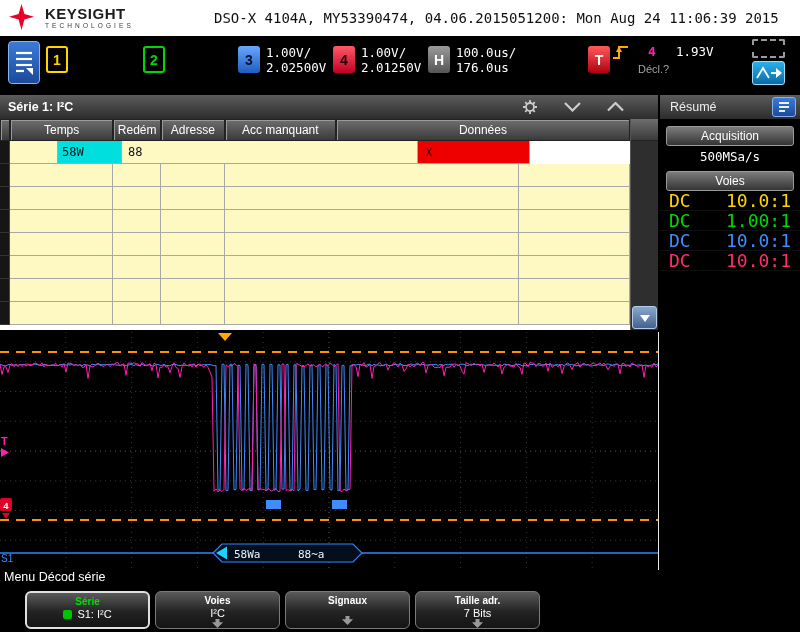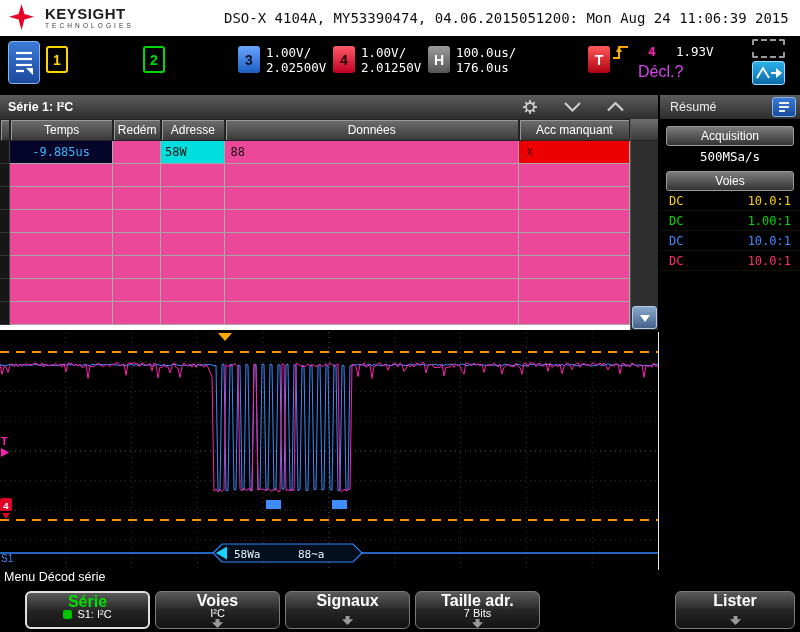--- a/index.html
+++ b/index.html
@@ -6,82 +6,82 @@
   html,body{background:#1a1a1a;}
   body{font-family:"Liberation Sans",sans-serif;}
   #screen{position:relative;width:800px;height:632px;background:#000;overflow:hidden;}
   .mono{font-family:"DejaVu Sans Mono",monospace;}
 
   
   .top-header{position:absolute;left:0;top:0;width:800px;height:36px;background:#fff;}
   .logo{position:absolute;left:8px;top:3px;display:flex;align-items:center;gap:10px;}
   .brand{font-size:15px;font-weight:bold;letter-spacing:.5px;color:#1c1c1c;line-height:16px;}
   .brand-sub{font-size:6.5px;letter-spacing:3.1px;color:#3a3a3a;}
-  .hdr-title{position:absolute;left:224px;top:10px;font-size:14px;color:#101010;white-space:nowrap;}
+  .hdr-title{position:absolute;left:214px;top:10px;font-size:14px;color:#101010;white-space:nowrap;}
 
   
   .status-bar{position:absolute;left:0;top:36px;width:800px;height:54px;background:#000;}
   .menu-btn{position:absolute;left:8px;top:5px;width:32px;height:43px;background:linear-gradient(#3a7bd8,#1c4a9b);border:1px solid #86b4f0;border-radius:4px;display:flex;align-items:center;justify-content:center;}
   .ch-box{position:absolute;top:10px;width:22px;height:27px;border-radius:3px;font-weight:bold;font-size:14px;display:flex;align-items:center;justify-content:center;}
   .ch1{left:46px;border:2px solid #ffd400;color:#ffd400;background:#000;}
   .ch2{left:143px;border:2px solid #00d800;color:#00d800;background:#000;}
   .ch3{left:238px;background:linear-gradient(#6aa6ff,#1d5ec0);color:#001028;}
   .ch4{left:333px;background:linear-gradient(#ff5a68,#c00024);color:#1c0004;}
   .hbox{left:428px;background:linear-gradient(#9a9a9a,#555);color:#fff;}
   .tbox{left:588px;background:linear-gradient(#ff5a5a,#b00010);color:#fff;}
   .vals{position:absolute;top:9px;color:#fff;font-size:12.5px;line-height:15px;white-space:nowrap;}
   .v3{left:266px;} .v4{left:361px;} .vh{left:456px;}
   .trig-icon{position:absolute;left:612px;top:7px;}
   .trig-src{position:absolute;left:648px;top:8px;color:#ff1fb0;font-size:13px;font-weight:bold;}
   .trig-lvl{position:absolute;left:676px;top:8px;color:#fff;font-size:12.5px;}
-  .trig-status{position:absolute;left:638px;top:27px;color:#d946ef;font-size:16px;}
+  .trig-status{position:absolute;left:638px;top:27px;color:#a3a3a3;font-size:11px;}
   .icon-dashed{position:absolute;left:752px;top:3px;width:33px;height:19px;border:2px dashed #9a9a9a;border-radius:2px;}
   .icon-wave{position:absolute;left:752px;top:25px;width:33px;height:24px;background:linear-gradient(#2bb0e8,#0c6aa8);border:1px solid #9adcff;border-radius:3px;display:flex;align-items:center;justify-content:center;}
 
   
   .decode-panel{position:absolute;left:0;top:95px;width:658px;height:235px;background:#fff;}
   .panel-title{position:absolute;left:0;top:0;width:658px;height:24px;background:linear-gradient(#5c5c5c,#2c2c2c);color:#fff;font-size:12.5px;font-weight:bold;display:flex;align-items:center;padding-left:8px;}
   .panel-controls{position:absolute;right:34px;top:0;height:24px;display:flex;align-items:center;gap:26px;}
   .pc{display:flex;align-items:center;justify-content:center;cursor:pointer;}
   .tbl{position:absolute;left:0;top:24px;width:630px;}
   .tr{display:flex;height:23px;}
   .tr.th{height:22px;}
-  .td{display:flex;align-items:center;background:#ec4899;border-right:1px solid #a8a8a8;border-bottom:1px solid #a8a8a8;overflow:hidden;}
+  .td{display:flex;align-items:center;background:#fef9c3;border-right:1px solid #a8a8a8;border-bottom:1px solid #a8a8a8;overflow:hidden;}
   .c0{width:10px;} .c1{width:104px;} .c2{width:48px;} .c3{width:64px;} .c4{width:296px;} .c5{width:112px;}
   .th .td{background:linear-gradient(#6e6e6e,#3a3a3a);color:#fff;font-size:12px;justify-content:center;border:1px solid #222;box-shadow:inset 1px 1px 0 #999;}
   .td.dark{background:#161616;border-right-color:#444;border-bottom-color:#333;}
   .cell-temps{background:#05052a;color:#3fb4ff;font-size:12px;justify-content:center;}
   .cell-addr{background:#00dede;color:#001515;font-size:12px;padding-left:4px;}
   .cell-data{color:#111;font-size:12px;padding-left:6px;}
   .cell-ack{background:#ee0000;color:#3a0000;font-size:10px;padding-left:8px;}
   .scrollbar{position:absolute;left:630px;top:24px;width:28px;height:211px;background:#2e2e2e;border-left:1px solid #555;}
   .scroll-cap{position:absolute;left:0;top:0;width:27px;height:22px;background:linear-gradient(#6e6e6e,#3a3a3a);border-bottom:1px solid #222;}
   .scroll-down-btn{position:absolute;left:1px;bottom:1px;width:25px;height:23px;background:linear-gradient(#8aa8cc,#44628c);border:1px solid #b0ccea;border-radius:3px;display:flex;align-items:center;justify-content:center;}
 
   
   .sidebar{position:absolute;left:660px;top:95px;width:140px;height:235px;background:#000;}
   .sidebar-title{height:24px;background:linear-gradient(#5c5c5c,#2c2c2c);color:#eee;font-size:12.5px;display:flex;align-items:center;justify-content:space-between;padding:0 4px 0 10px;}
   .sb-mini-btn{width:24px;height:20px;background:linear-gradient(#3a7bd8,#1c4a9b);border:1px solid #86b4f0;border-radius:3px;display:flex;align-items:center;justify-content:center;}
   .sb-btn{margin:7px 6px 0;height:20px;background:linear-gradient(#7c7c7c,#343434);border:1px solid #9a9a9a;border-radius:3px;color:#fff;font-size:12px;display:flex;align-items:center;justify-content:center;cursor:pointer;}
   .sb-text{color:#fff;text-align:center;font-size:12.5px;margin-top:3px;line-height:15px;}
-  .sb-row{display:flex;justify-content:space-between;align-items:center;padding:0 9px;height:20px;font-size:12px;border-bottom:1px solid #101010;}
+  .sb-row{display:flex;justify-content:space-between;align-items:center;padding:0 9px;height:20px;font-size:18px;border-bottom:1px solid #101010;}
   .row-y{color:#ffd400;} .row-g{color:#00d800;} .row-b{color:#3f8cff;} .row-r{color:#ff2d6e;}
 
   
   .waveform{position:absolute;left:0;top:332px;width:659px;height:238px;background:#000;border-right:1px solid #e8e8e8;}
 
   
   .menu-label{position:absolute;left:4px;top:570px;color:#fff;font-size:12.5px;}
   .softkey{position:absolute;top:591px;height:38px;background:linear-gradient(#5a5a5a,#232323 55%,#141414);border:1px solid #7a7a7a;border-radius:6px;color:#fff;display:flex;flex-direction:column;align-items:center;cursor:pointer;}
   .sk1{left:25px;width:125px;border:2px solid #e0e0e0;}
   .sk2{left:155px;width:125px;}
   .sk3{left:285px;width:125px;}
   .sk4{left:415px;width:125px;}
   .sk5{left:675px;width:120px;}
-  .sk-label{font-size:16px;font-weight:bold;margin-top:2px;line-height:13px;}
+  .sk-label{font-size:10px;font-weight:bold;margin-top:2px;line-height:13px;}
   .sk1 .sk-label{color:#00e000;}
   .sk-value{font-size:11px;line-height:12px;display:flex;align-items:center;gap:5px;}
   .green-dot{width:9px;height:9px;border-radius:2px;background:#00c400;}
   .sk-arrow{margin-top:auto;margin-bottom:3px;line-height:0;}
 </style>
 </head>
 <body>
 
 <div id="screen">
 
@@ -171,26 +171,25 @@
         </span>
       </div>
     </div>
 
     <div class="tbl">
       <div class="tr th">
         <div class="td c0"></div>
         <div class="td c1">Temps</div>
         <div class="td c2">Redém</div>
         <div class="td c3">Adresse</div>
+        <div class="td c5">Acc manquant</div>
         <div class="td c4">Données</div>
-        <div class="td c5">Acc manquant</div>
       </div>
       <div class="tr">
         <div class="td c0 dark"></div>
-        <div class="td c1 cell-temps mono">-9.885us</div>
         <div class="td c2"></div>
         <div class="td c3 cell-addr mono">58W</div>
         <div class="td c4 cell-data mono">88</div>
         <div class="td c5 cell-ack mono">X</div>
       </div>
       <div class="tr">
           <div class="td c0 dark"></div>
           <div class="td c1"></div>
           <div class="td c2"></div>
           <div class="td c3"></div>
@@ -368,22 +367,14 @@
   <div class="softkey sk4">
     <div class="sk-label">Taille adr.</div>
     <div class="sk-value">7 Bits</div>
     <div class="sk-arrow">
       <svg width="13" height="9" viewBox="0 0 13 9">
           <path d="M4.5 0 h4 v3.2 h3.6 L6.5 9 L0.9 3.2 h3.6 Z" fill="#9a9a9a"></path>
         </svg>
     </div>
   </div>
 
-  <div class="softkey sk5">
-    <div class="sk-label">Lister</div>
-    <div class="sk-arrow">
-      <svg width="13" height="9" viewBox="0 0 13 9">
-          <path d="M4.5 0 h4 v3.2 h3.6 L6.5 9 L0.9 3.2 h3.6 Z" fill="#9a9a9a"></path>
-        </svg>
-    </div>
-  </div>
 
 </div>
 
 </body></html>

